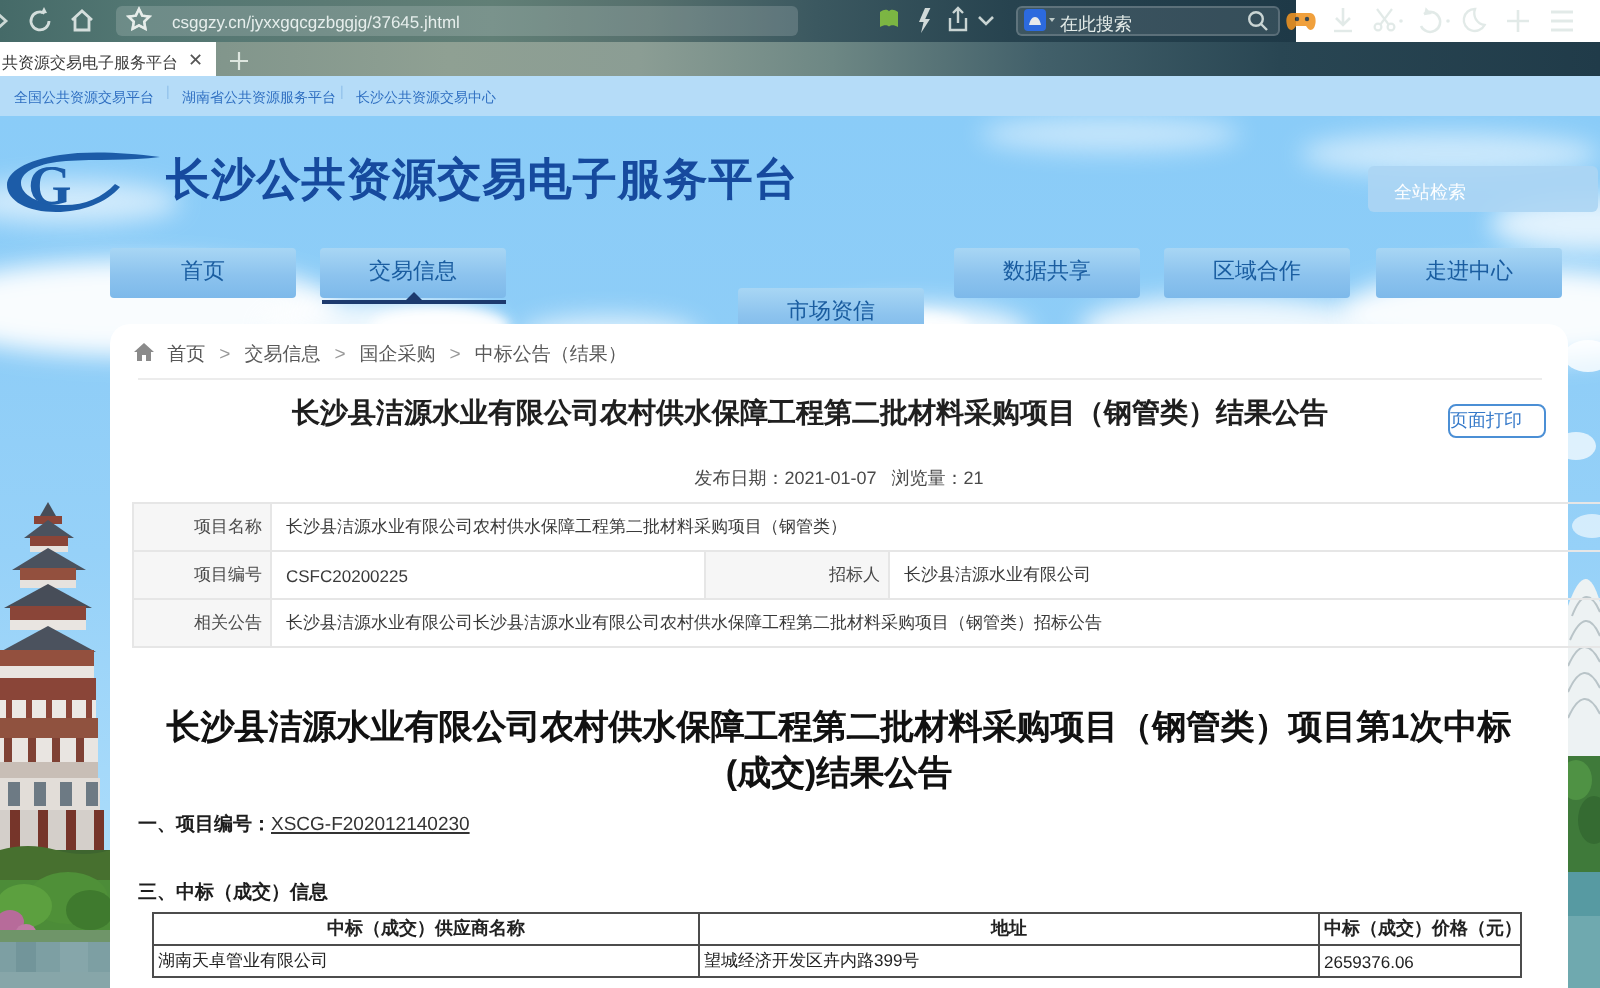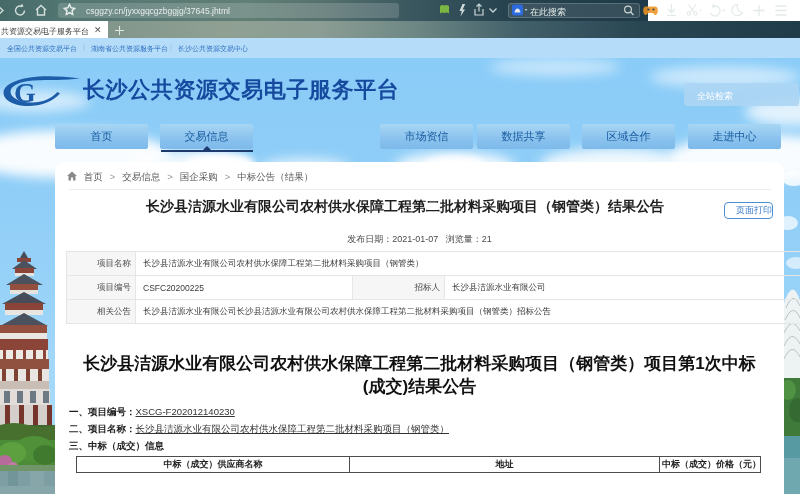--- a/index.html
+++ b/index.html
@@ -45,21 +45,21 @@
   color:#1a5da0; font-size:11px; text-align:center; line-height:25px; }
 #navline { position:absolute; left:161px; top:91.5px; width:92px; height:2.5px; background:#1c3a6e; }
 #navtri { position:absolute; left:203px; top:87.5px; width:0; height:0; border-left:4px solid transparent; border-right:4px solid transparent; border-bottom:4.5px solid #1c3a6e; }
 
 
 #panel { position:absolute; left:55px; top:104px; width:729px; height:332px; background:#fff; border-radius:10px 10px 0 0; }
 #crumb { position:absolute; left:12px; top:9px; font-size:9.5px; color:#595959; }
 #crumb span { margin-right:7px; }
 #crumbline { position:absolute; left:14px; top:27px; width:702px; height:1px; background:#ececec; }
 #doctitle { position:absolute; left:20px; top:36px; width:660px; text-align:center; font-size:14px; font-weight:bold; color:#1f1f1f; }
-#printbtn { position:absolute; left:669px; top:40px; width:49px; height:17px; border:1px solid #4b8fd5; border-radius:4px; color:#3579c9; font-size:9px; text-align:right; line-height:15px; background:#fff; }
+#printbtn { position:absolute; left:669px; top:40px; width:49px; height:17px; border:1px solid #4b8fd5; border-radius:4px; color:#3579c9; font-size:9px; text-align:left; line-height:15px; background:#fff; }
 #meta { position:absolute; left:0; top:71px; width:729px; text-align:center; font-size:9px; color:#4a4a4a; }
 
 
 #itable { position:absolute; left:11px; top:89px; width:770px; border-collapse:collapse; table-layout:fixed;border-radius:13px; }
 #itable td { border:1px solid #e6e6e6; height:24px; font-size:8.5px; color:#3a3a3a; padding:0 7px; overflow:hidden; white-space:nowrap; }
 #itable td.lb { background:#f6f6f6; text-align:right; color:#4a4a4a; padding-right:4px; }
 
 
 #bigh { position:absolute; left:0; top:190px; width:729px; text-align:center; font-size:17px; font-weight:bold; color:#111; line-height:23px; }
 
@@ -247,21 +247,21 @@
     <svg class="abs" style="left:3px; top:17px;" width="78" height="32" viewBox="0 0 78 32">
       <path d="M 77 3.5 C 58 1 40 0.5 27 2.5 C 10 5 0.5 11 0.5 17.5 C 0.5 25.5 11 31 25 31 C 38 31 50 26.5 57 18.5 L 54.5 17 C 48 24 38.5 28 27.5 27.5 C 16 27 7.5 22.5 7.5 16.5 C 7.5 10.5 17 6.5 30 5.5 C 45 4.5 62 5.5 77 3.5 Z" fill="#1c5ca8"></path>
       <text x="11" y="27" font-size="28" font-weight="bold" font-family="'Liberation Serif',serif" fill="#1c5ca8">G</text>
     </svg>
     <div id="sitetitle">长沙公共资源交易电子服务平台</div>
     <div id="sbox"></div>
     <div id="sboxtext">全站检索</div>
 
     <div class="navbtn" style="left:55px;">首页</div>
     <div class="navbtn" style="left:160px;">交易信息</div>
-    <div class="navbtn" style="left:380px;">市场资信</div>
+    <div class="navbtn" style="left:369px;margin-top:20px;">市场资信</div>
     <div class="navbtn" style="left:477px;">数据共享</div>
     <div class="navbtn" style="left:582px;">区域合作</div>
     <div class="navbtn" style="left:688px;">走进中心</div>
     <div id="navline"></div>
     <div id="navtri"></div>
 
     <div id="panel">
       <div id="crumb">
         <svg width="10" height="10" viewBox="0 0 10 10" style="vertical-align:-1px">
             <path d="M 0 5 L 5 0.5 L 10 5 L 8.5 5 L 8.5 9.5 L 6 9.5 L 6 6.5 L 4 6.5 L 4 9.5 L 1.5 9.5 L 1.5 5 Z" fill="#8a8a8a"></path>
@@ -294,32 +294,36 @@
         <tr>
               <td class="lb">相关公告</td>
               <td colspan="3">长沙县洁源水业有限公司长沙县洁源水业有限公司农村供水保障工程第二批材料采购项目（钢管类）招标公告</td>
             </tr>
       </tbody>
         </table>
 
       <div id="bigh">长沙县洁源水业有限公司农村供水保障工程第二批材料采购项目（钢管类）项目第1次中标<br>(成交)结果公告</div>
 
       <div class="bline" style="top:244px;">一、项目编号：<u>XSCG-F202012140230</u></div>
-      <div class="bline" style="top:261px;">二、项目名称：<u>长沙县洁源水业有限公司农村供水保障工程第二批材料采购项目（钢管类）</u></div>
       <div class="bline" style="top:278px;">三、中标（成交）信息</div>
 
       <table id="rtable">
         <colgroup>
             <col style="width:273px">
             <col style="width:310px">
             <col>
           </colgroup>
         <tbody>
             <tr class="hd">
               <td>中标（成交）供应商名称</td>
               <td>地址</td>
               <td>中标（成交）价格（元）</td>
             </tr>
+        <tr class="dt">
+              <td>湖南天卓管业有限公司</td>
+              <td>望城经济开发区卉内路399号</td>
+              <td>2659376.06</td>
+            </tr>
       </tbody>
         </table>
     </div>
   </div>
 </div>
 
 </body></html>

